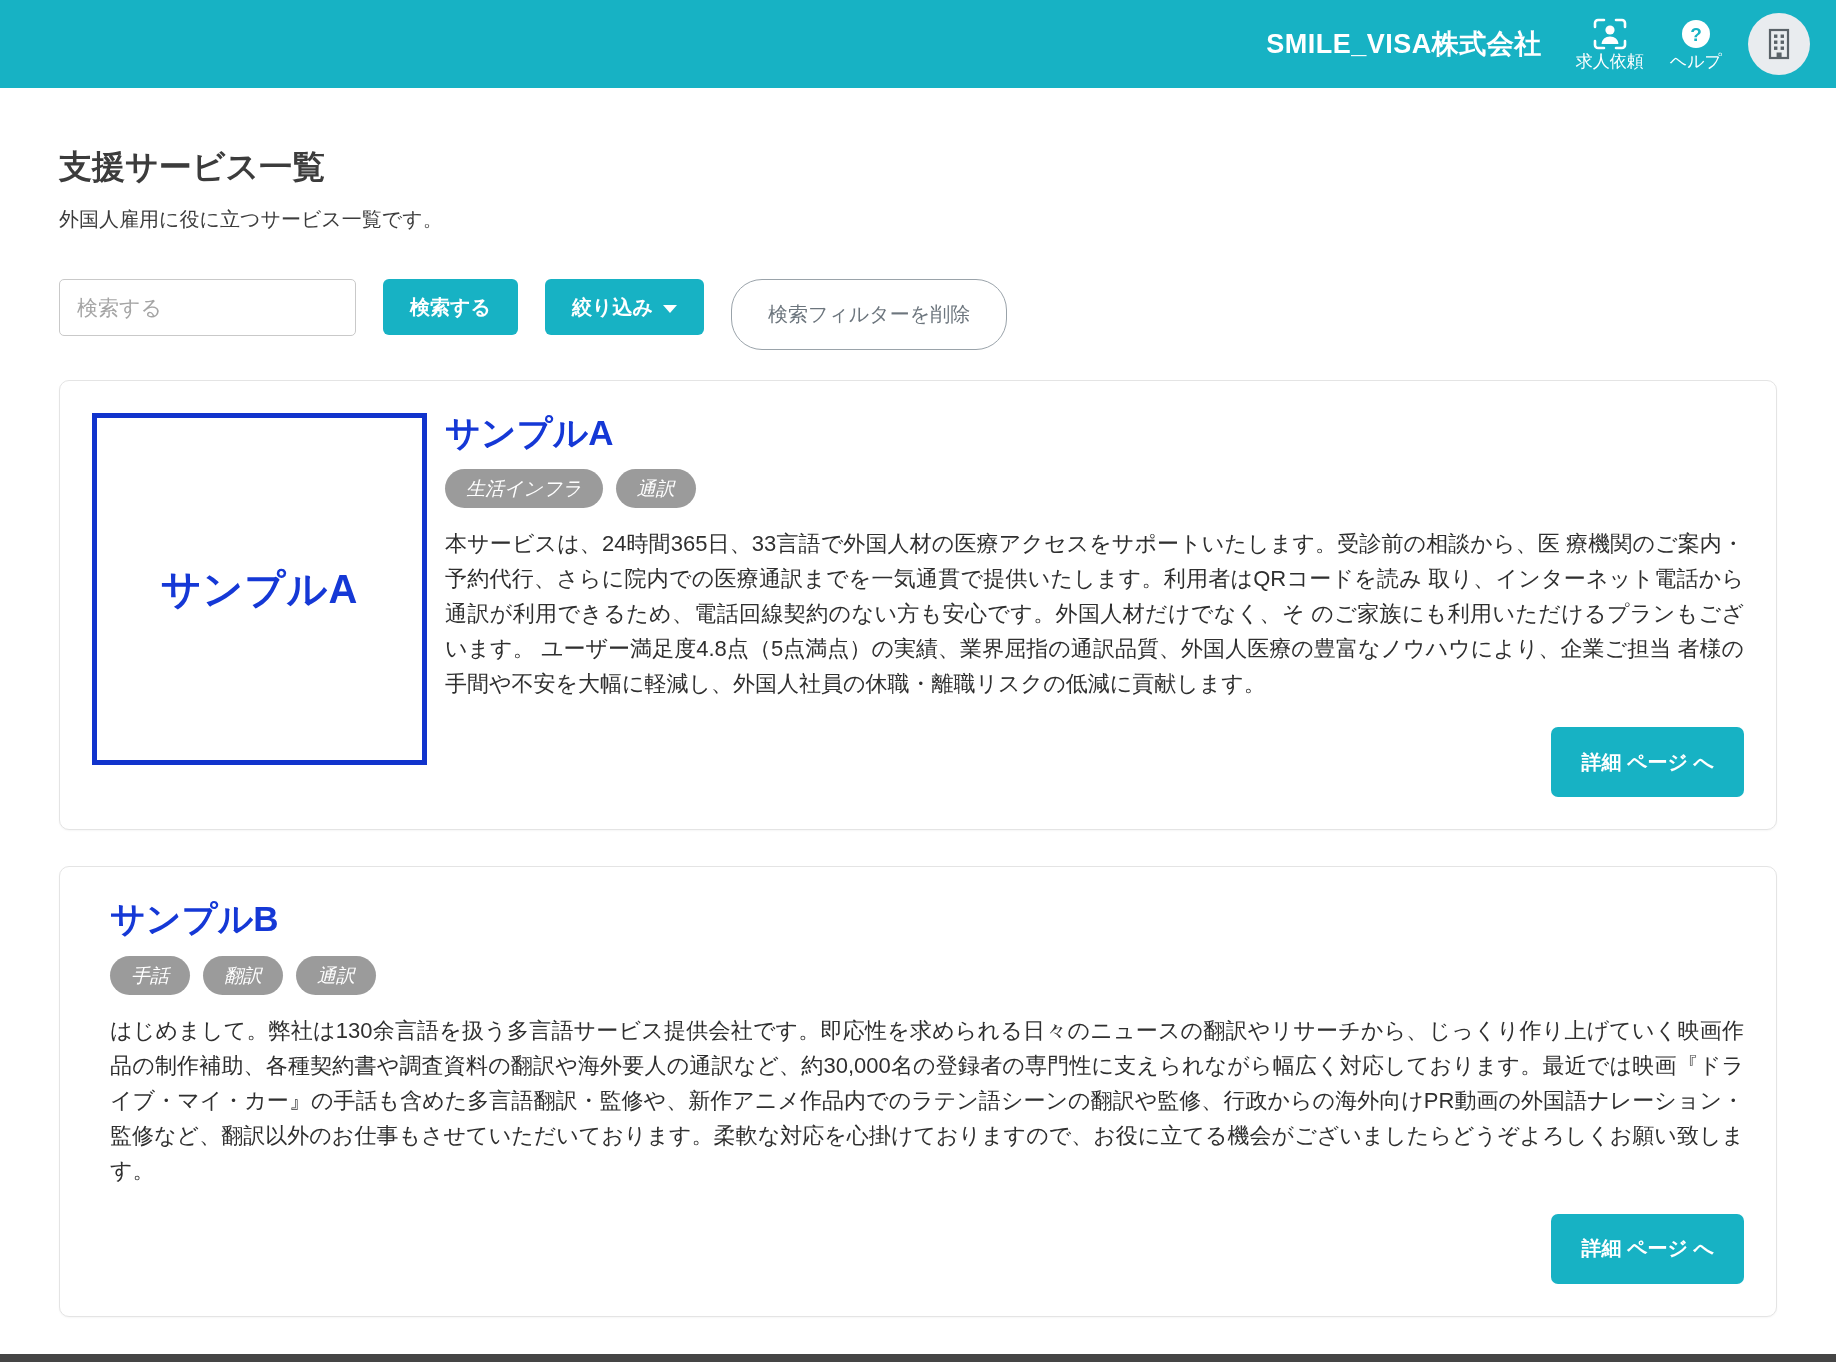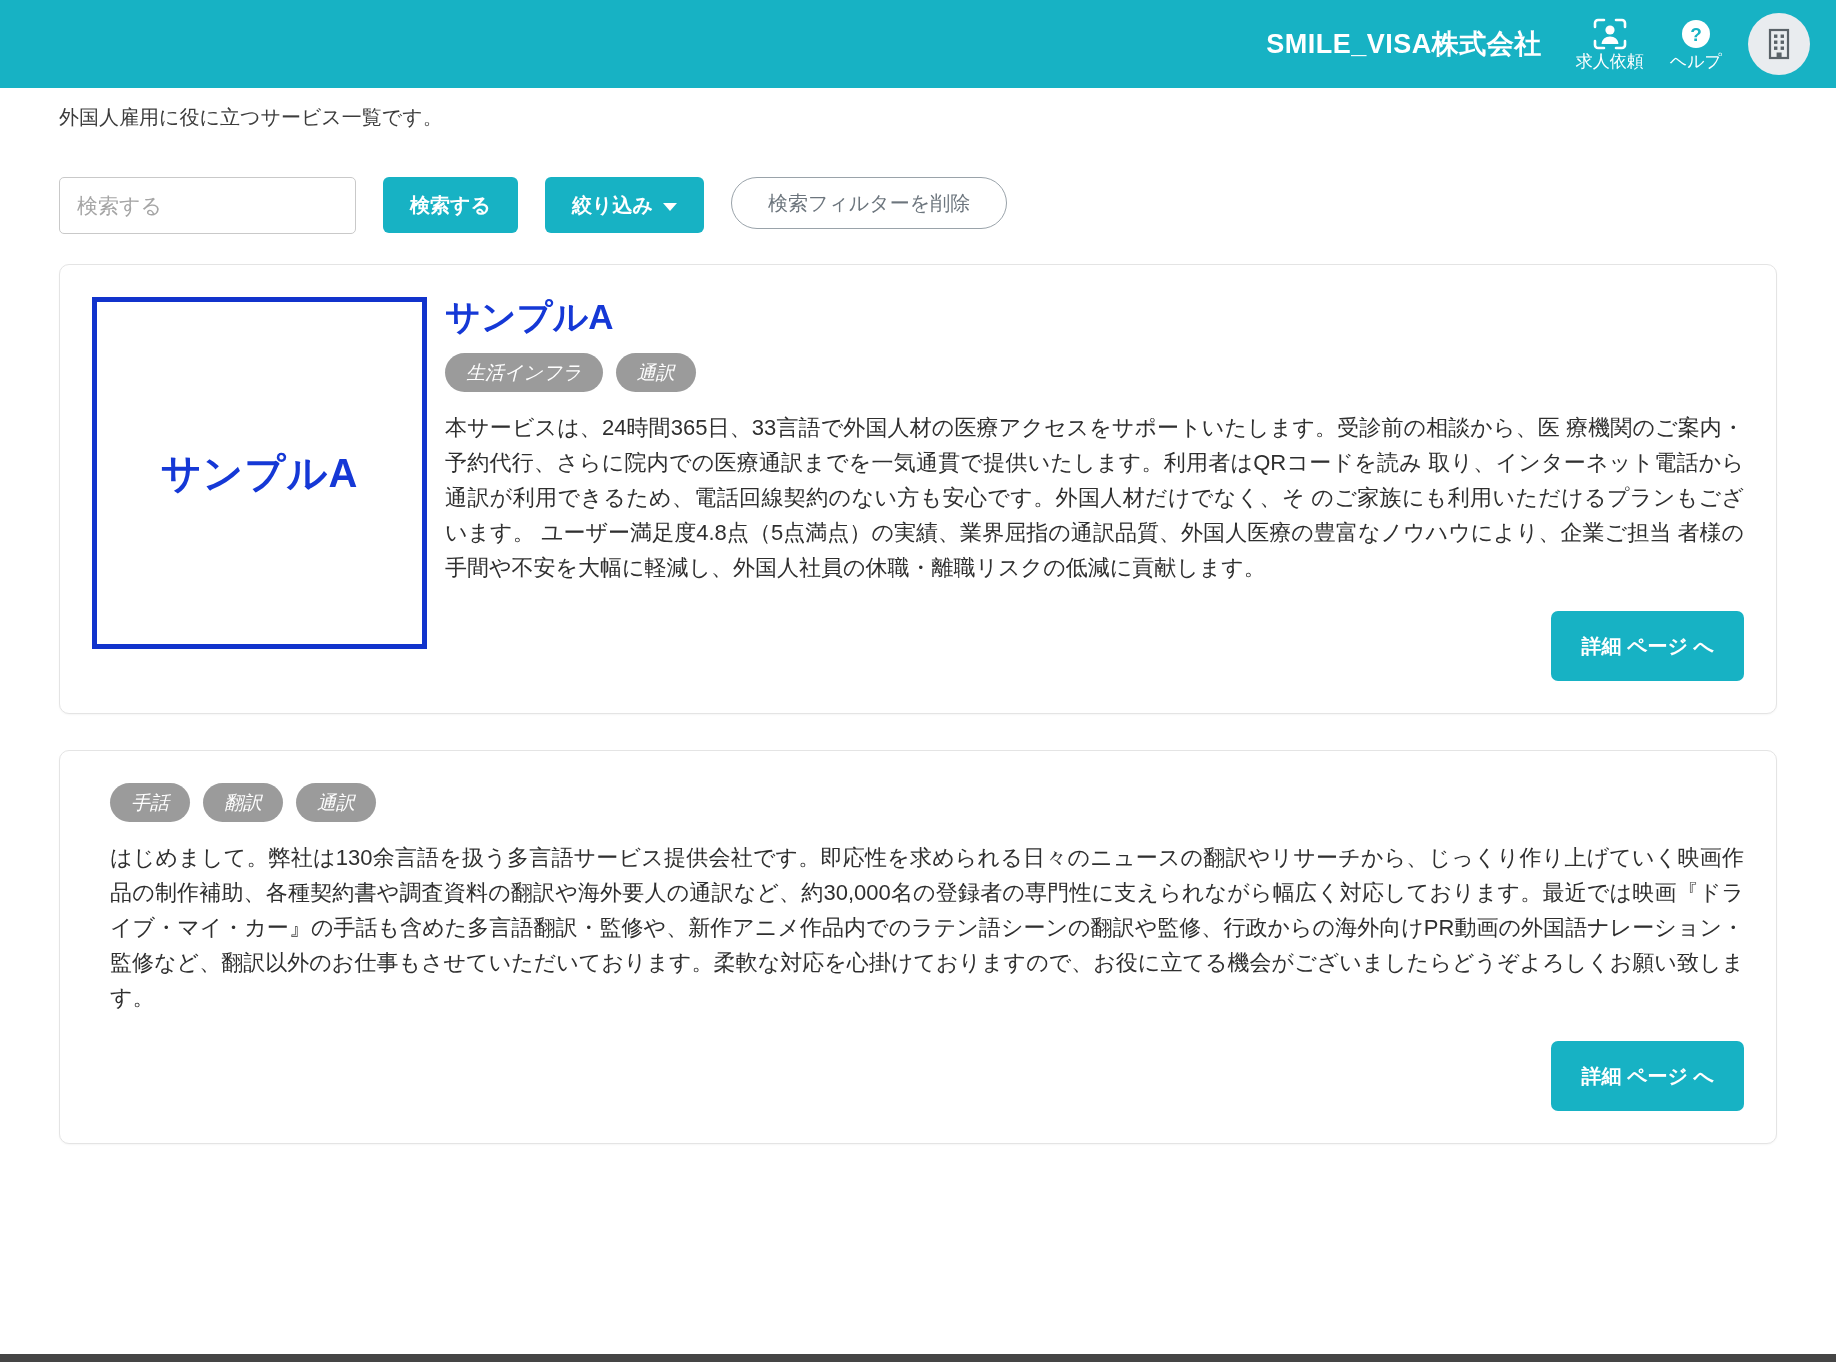--- a/index.html
+++ b/index.html
@@ -56,21 +56,21 @@
     display:inline-flex;align-items:center;justify-content:center;gap:10px;
   }
   .caret-down{
     width:0;height:0;display:inline-block;
     border-left:7px solid transparent;border-right:7px solid transparent;
     border-top:8px solid #ffffff;margin-top:3px;
   }
   .btn.pill-outline{
     background:#fff;color:var(--muted-gray);
     border:1px solid #9aa3aa;border-radius:31px;
-    height:52px;padding:0 36px;font-size:20px;
+    height:71px;padding:0 36px;font-size:20px;
   }
 
   
   .card{
     background:#fff;border:1px solid #e4e4e4;border-radius:10px;
     box-shadow:0 1px 2px rgba(0,0,0,.04);
     padding:32px;display:flex;margin-bottom:36px;
   }
   .image-box{
     flex:none;width:335px;height:352px;
@@ -137,20 +137,21 @@
         <rect x="17.6" y="13.5" width="3.4" height="3.4" fill="#5a6268"></rect>
         <rect x="11" y="19.5" width="3.4" height="3.4" fill="#5a6268"></rect>
         <rect x="17.6" y="19.5" width="3.4" height="3.4" fill="#5a6268"></rect>
         <rect x="13.6" y="25.5" width="5" height="5.5" fill="#5a6268"></rect>
       </svg>
     </span>
   </div>
 </header>
 
 <main class="main">
+  <h1 class="page-title">支援サービス一覧</h1>
   <p class="page-subtitle">外国人雇用に役に立つサービス一覧です。</p>
 
   <div class="search-row">
     <input class="search-input" type="text" placeholder="検索する" style="">
     <button class="btn teal">検索する</button>
     <button class="btn teal">
       <span>絞り込み</span>
       <span class="caret-down"></span>
     </button>
     <button class="btn pill-outline">検索フィルターを削除</button>
@@ -169,20 +170,21 @@
           </div>
       <p class="desc">本サービスは、24時間365日、33言語で外国人材の医療アクセスをサポートいたします。受診前の相談から、医 療機関のご案内・予約代行、さらに院内での医療通訳までを一気通貫で提供いたします。利用者はQRコードを読み 取り、インターネット電話から通訳が利用できるため、電話回線契約のない方も安心です。外国人材だけでなく、そ のご家族にも利用いただけるプランもございます。 ユーザー満足度4.8点（5点満点）の実績、業界屈指の通訳品質、外国人医療の豊富なノウハウにより、企業ご担当 者様の手間や不安を大幅に軽減し、外国人社員の休職・離職リスクの低減に貢献します。</p>
       <div class="btn-row">
         <button class="btn teal detail">詳細 ページ へ</button>
       </div>
     </div>
   </section>
 
   <section class="card">
     <div class="card-content">
+      <h2 class="service-title">サンプルB</h2>
       <div class="tags">
             <span class="tag">手話</span>
             <span class="tag">翻訳</span>
             <span class="tag">通訳</span>
           </div>
       <p class="desc">はじめまして。弊社は130余言語を扱う多言語サービス提供会社です。即応性を求められる日々のニュースの翻訳やリサーチから、じっくり作り上げていく映画作品の制作補助、各種契約書や調査資料の翻訳や海外要人の通訳など、約30,000名の登録者の専門性に支えられながら幅広く対応しております。最近では映画『ドライブ・マイ・カー』の手話も含めた多言語翻訳・監修や、新作アニメ作品内でのラテン語シーンの翻訳や監修、行政からの海外向けPR動画の外国語ナレーション・監修など、翻訳以外のお仕事もさせていただいております。柔軟な対応を心掛けておりますので、お役に立てる機会がございましたらどうぞよろしくお願い致します。</p>
       <div class="btn-row">
         <button class="btn teal detail">詳細 ページ へ</button>
       </div>
     </div>

